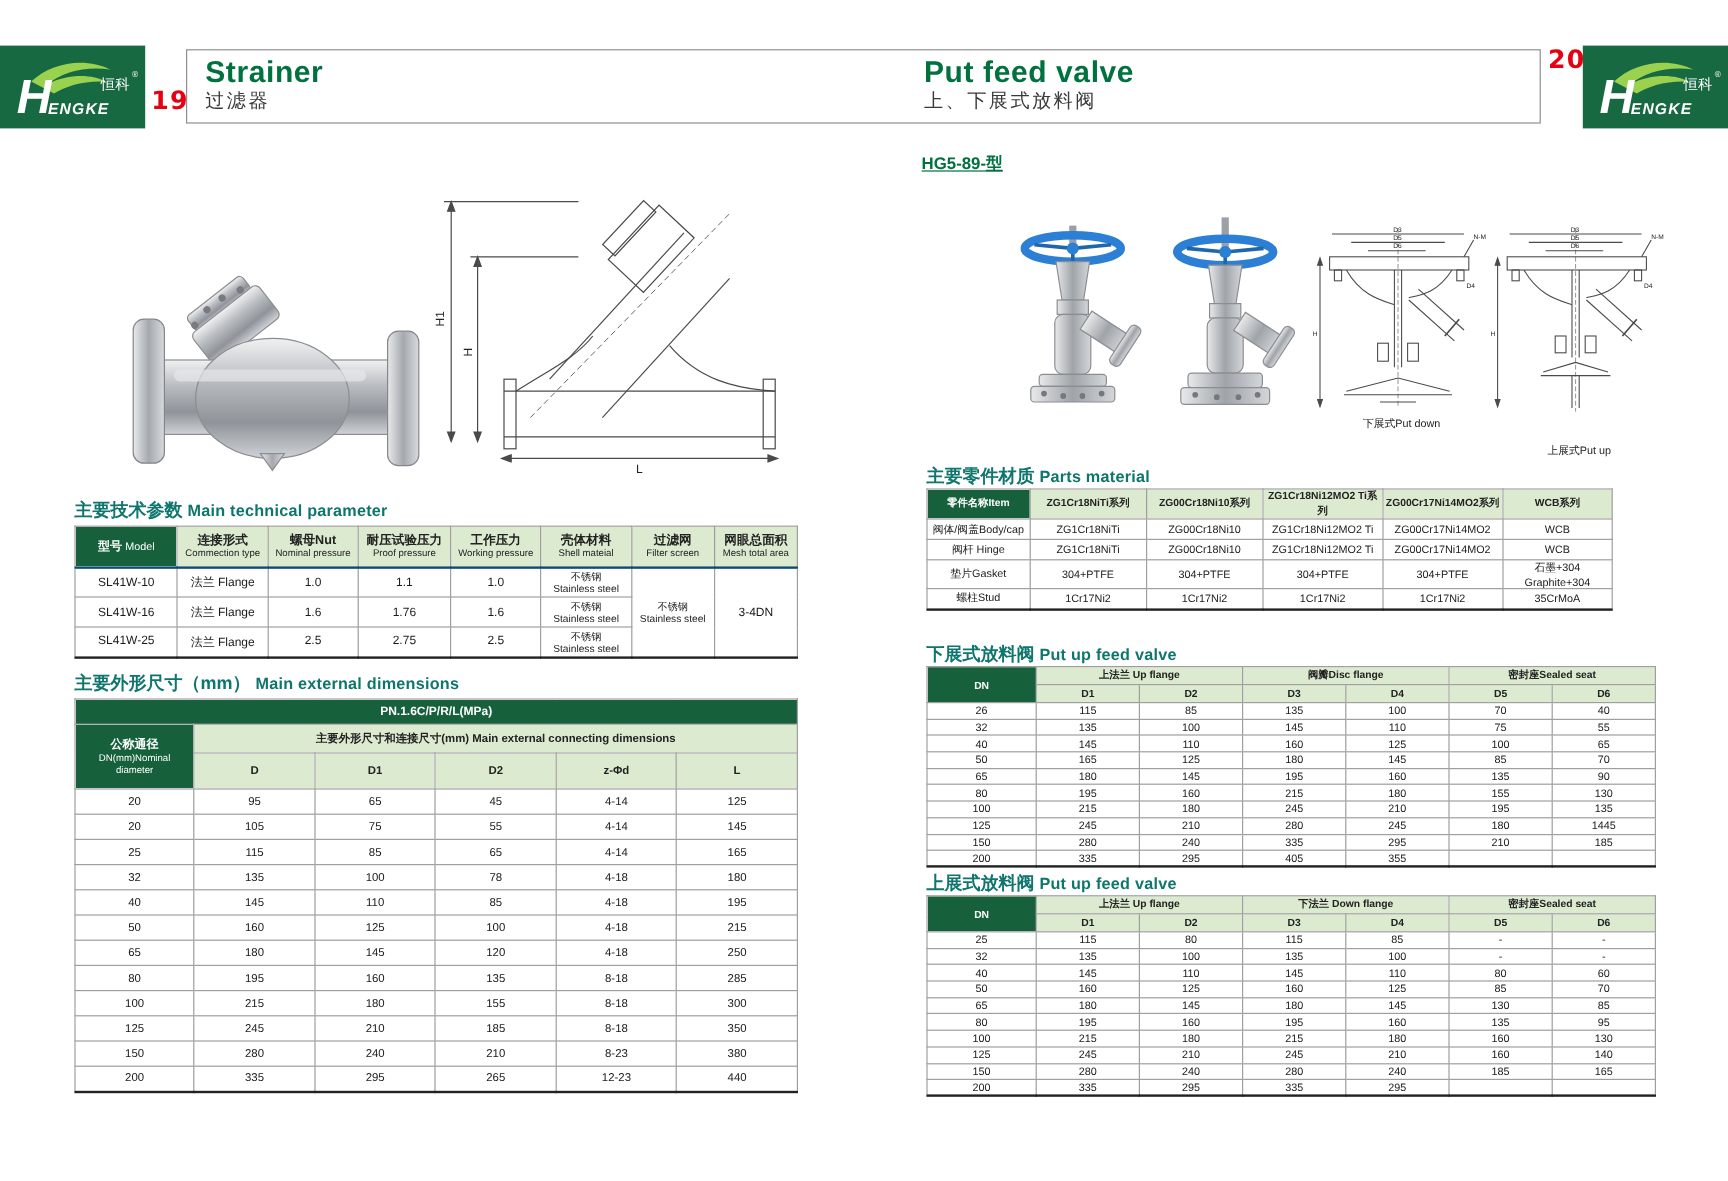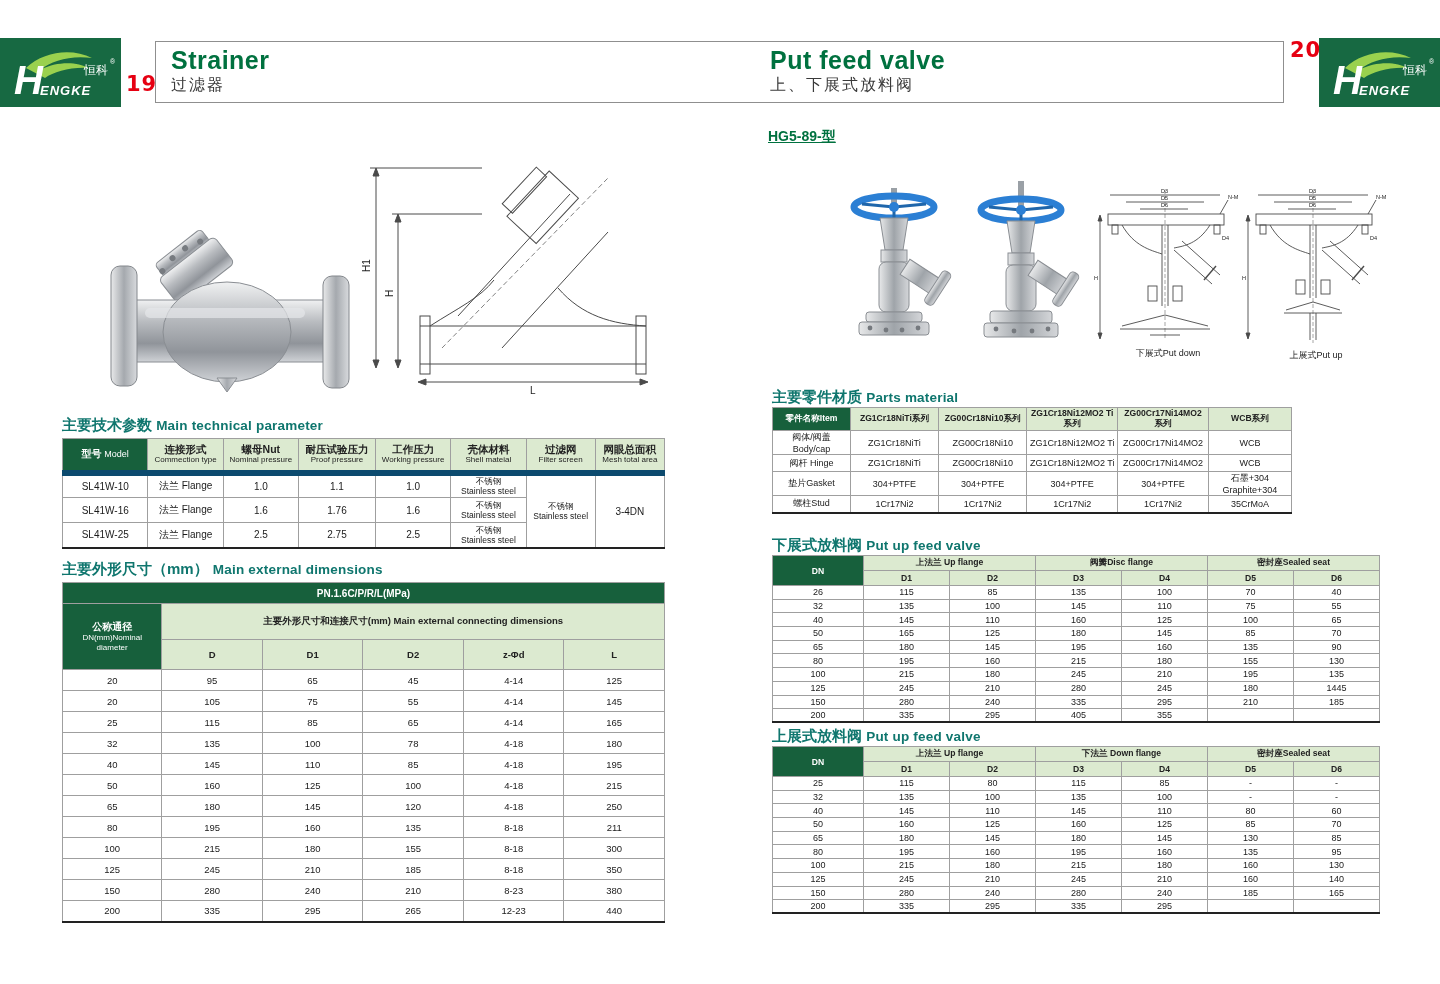--- a/index.html
+++ b/index.html
@@ -28,37 +28,37 @@
             border-bottom:2px solid #222;background:#fff;}
   table.tbl th,table.tbl td{border:1px solid #9f9f9f;text-align:center;
             vertical-align:middle;padding:0 2px;overflow:hidden;}
   th.dark{background:#17603c;color:#fff;font-weight:bold;}
   th.lite{background:#dcead0;color:#222;}
   .pre{white-space:pre-line;}
   th .cn{display:block;font-size:10.5px;font-weight:bold;line-height:12px;}
   th .en{display:block;font-size:8px;font-weight:normal;line-height:10px;}
 
   table.tech{left:62px;top:438px;width:603px;font-size:10px;}
-  table.tech thead{border-bottom:6px solid #0c4a6e;}
+  table.tech thead{border-bottom:2px solid #0c4a6e;}
   table.tech thead tr{height:34px;}
   table.tech tbody tr{height:25px;}
   table.tech td.pre{font-size:8.5px;line-height:10px;}
 
   table.dims{left:62px;top:582px;width:603px;font-size:9.5px;}
   table.dims thead{border-bottom:1.5px solid #333;}
   table.dims tr.pn-row{height:21px;}
-  table.dims tr.band-row{height:36px;}
+  table.dims tr.band-row{height:24px;}
   table.dims tr.col-row{height:30px;}
   table.dims tbody tr{height:21px;}
   th.pn{font-size:10px;}
   th.band{font-size:9.5px;font-weight:bold;}
   th.dncell{font-size:10px;line-height:11px;}
   th.dncell .en{font-size:8px;}
 
-  table.parts{left:772px;top:407px;width:520px;font-size:9px;}
+  table.parts{left:772px;top:407px;width:572px;font-size:9px;}
   table.parts thead tr{height:21px;}
   table.parts thead th{font-size:8.6px;}
   table.parts tbody tr{height:17px;}
 
   table.flg{width:608px;font-size:9px;}
   table.flg thead th{font-size:8.6px;}
   table.flg tr.grp-row{height:15px;}
   table.flg tr.sub-row{height:15px;}
   table.flg tbody tr{height:13.7px;}
   table.down{left:772px;top:555px;}
@@ -284,21 +284,21 @@
     <line x1="70" y1="125" x2="70" y2="152"></line>
       <line x1="76" y1="125" x2="76" y2="152"></line>
   </g>
   <text x="69" y="5" font-size="5.5" fill="#222">D3</text>
   <text x="69" y="12" font-size="5.5" fill="#222">D5</text>
   <text x="69" y="19" font-size="5.5" fill="#222">D6</text>
   <text x="136" y="11" font-size="5.5" fill="#222">N-M</text>
   <text x="130" y="52" font-size="5.5" fill="#222">D4</text>
   <text x="2" y="92" font-size="5.5" fill="#222">H</text>
 </svg>
-<div class="caption" style="left:1240px;top:349px;">上展式Put up</div>
+<div class="caption" style="left:1240px;top:369px;">上展式Put up</div>
 
 <div class="sec-title" style="left:62px;top:416px;">
   <span class="cn">主要技术参数</span>
   <span class="en">Main technical parameter</span>
 </div>
 
 <table class="tbl tech">
   <colgroup>
       <col style="width:14.2%">
       <col style="width:12.5%">
@@ -466,21 +466,21 @@
         <td>120</td>
         <td>4-18</td>
         <td>250</td>
       </tr>
       <tr>
         <td>80</td>
         <td>195</td>
         <td>160</td>
         <td>135</td>
         <td>8-18</td>
-        <td>211</td>
+        <td>285</td>
       </tr>
       <tr>
         <td>100</td>
         <td>215</td>
         <td>180</td>
         <td>155</td>
         <td>8-18</td>
         <td>300</td>
       </tr>
       <tr>

